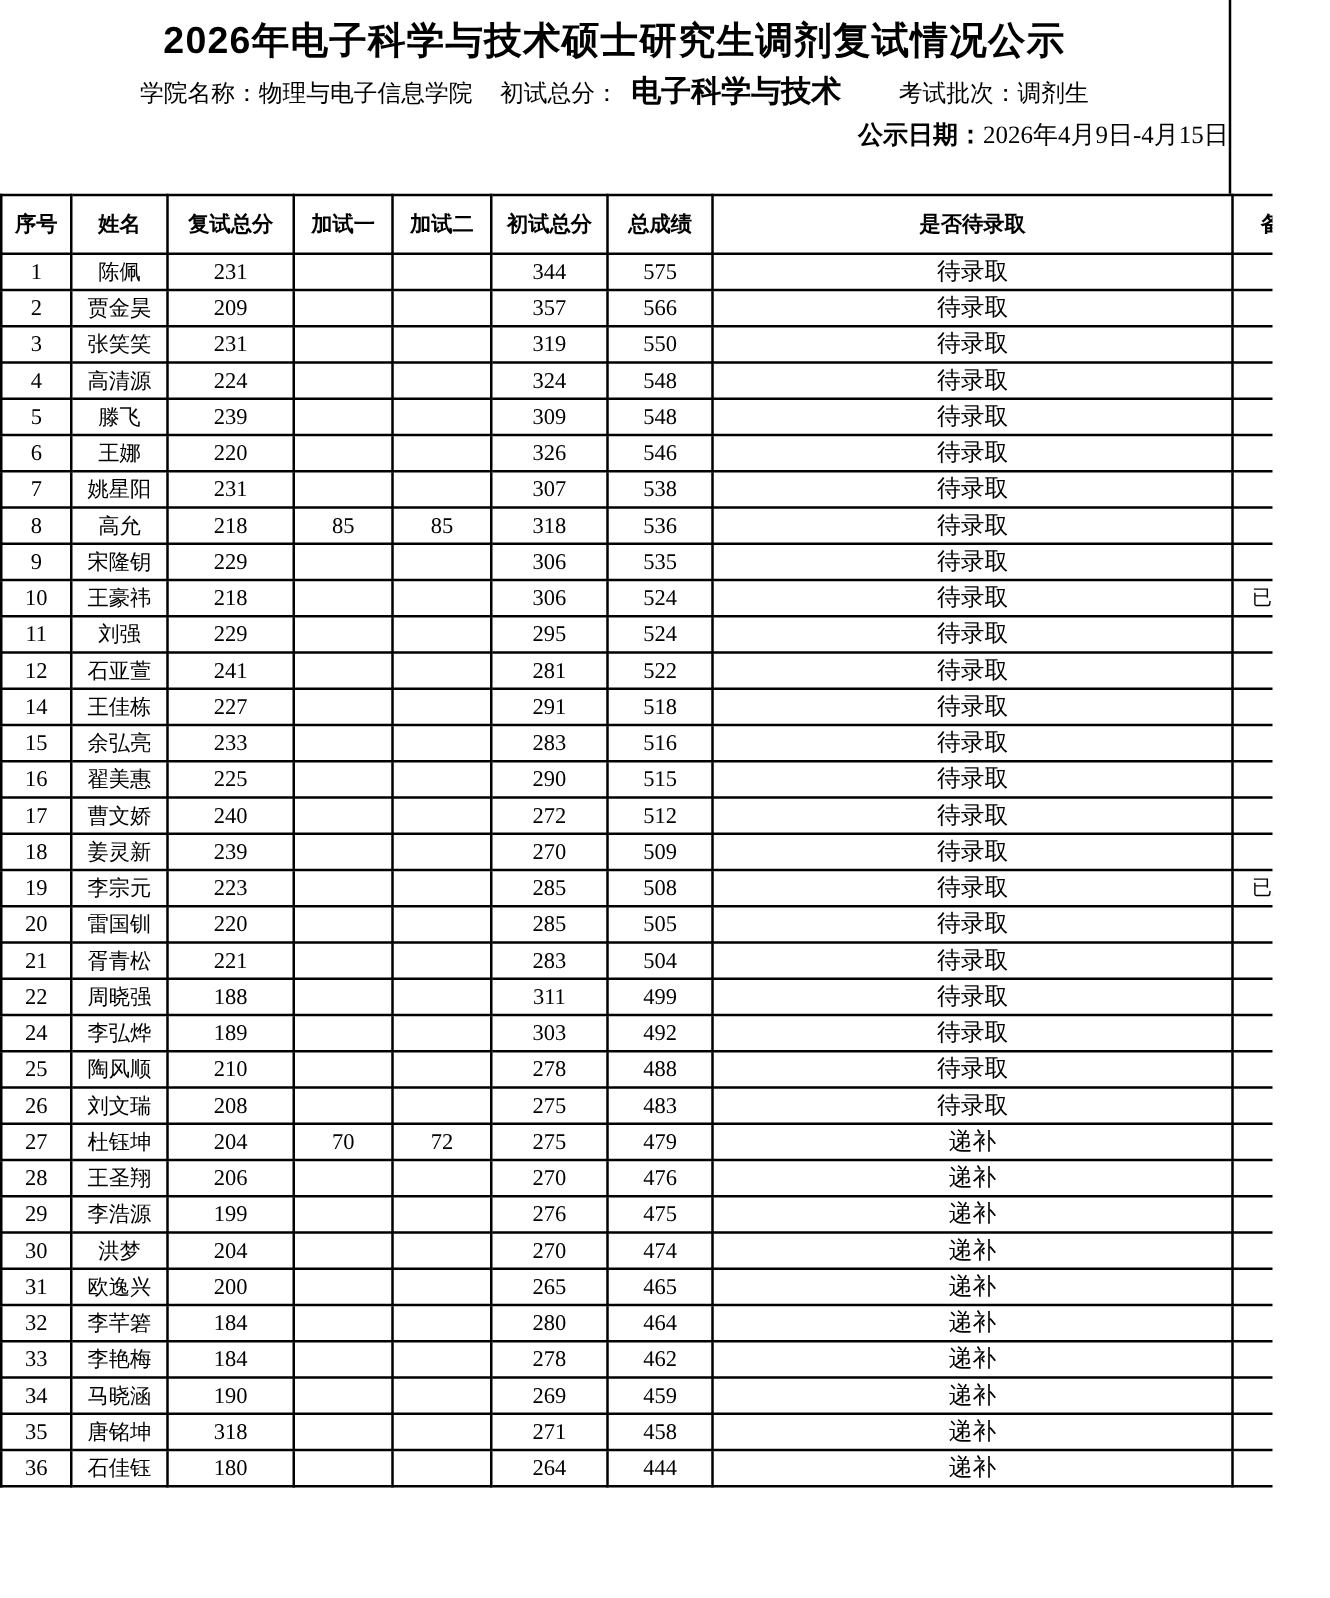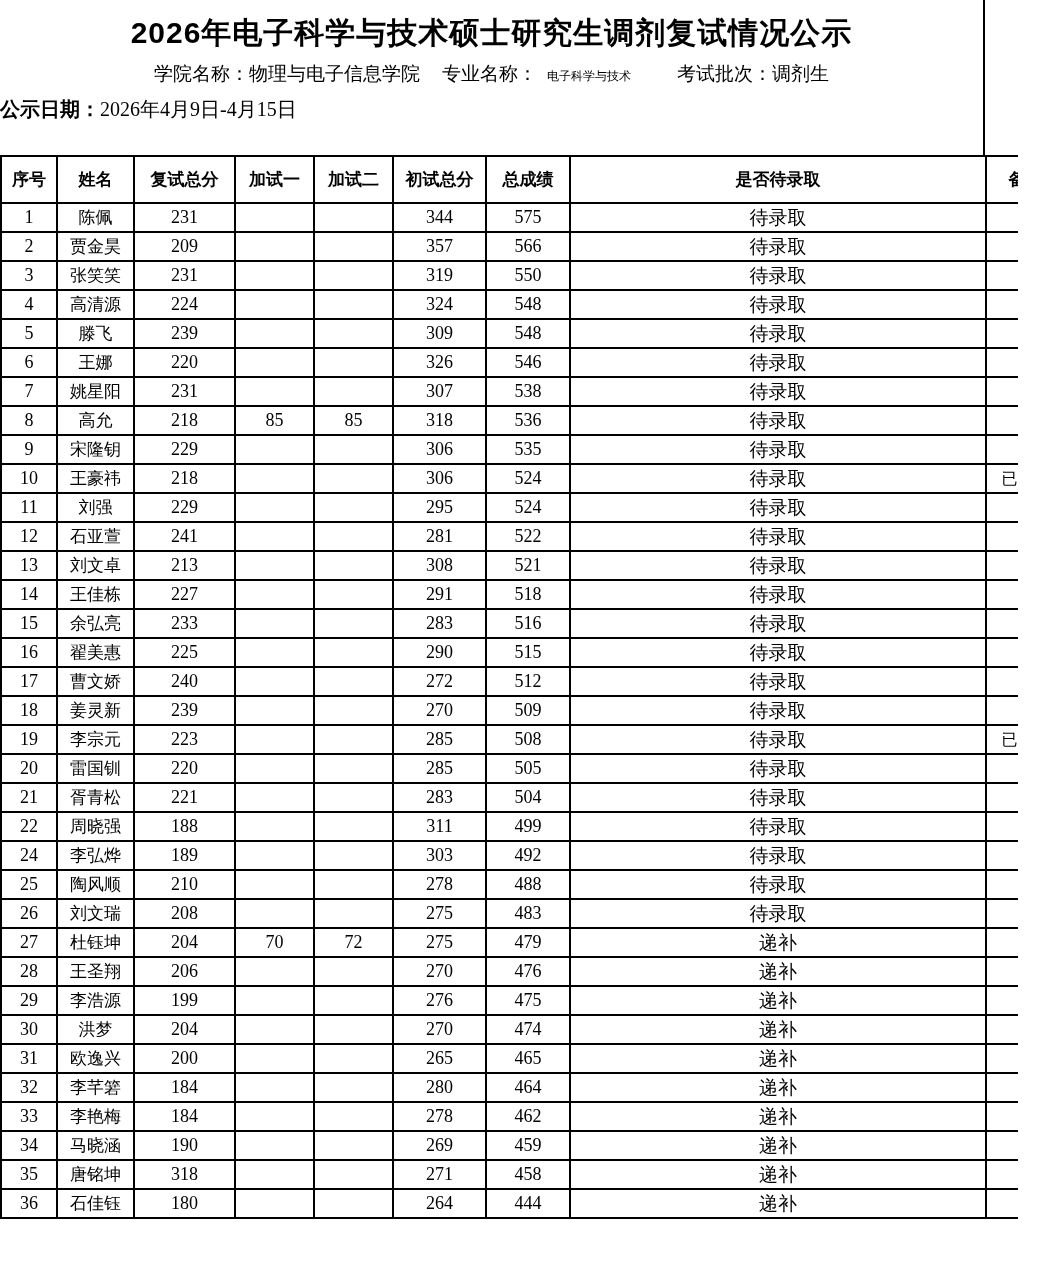--- a/index.html
+++ b/index.html
@@ -19,23 +19,23 @@
     font-weight: bold; font-size: 30px; line-height: 42px; letter-spacing: 1px;
   }
   .info-line {
     margin-top: 6px; text-align: center;
     font-family: "Liberation Sans", "DejaVu Sans", sans-serif;
     font-size: 19px; line-height: 27px; white-space: nowrap;
   }
   .info-line .gap-s { display: inline-block; width: 22px; }
   .info-line .gap-m { display: inline-block; width: 10px; }
   .info-line .gap-l { display: inline-block; width: 46px; }
-  .bold-major { font-weight: normal; font-size: 12px; }
+  .bold-major { font-weight: bold; font-size: 24px; }
   .date-line {
-    margin-top: 4px; text-align: left;
+    margin-top: 4px; text-align: right;
     font-size: 20px; line-height: 30px;
   }
   .date-label {
     font-family: "Liberation Sans", "DejaVu Sans", sans-serif;
     font-weight: bold;
   }
   
   table.results {
     border-collapse: collapse; table-layout: fixed;
     width: 1064px;
@@ -56,21 +56,21 @@
 </style>
 </head>
 <body>
 
 <div class="page">
 
   <div class="top">
     <div class="top-left">
       <h1 class="doc-title">2026年电子科学与技术硕士研究生调剂复试情况公示</h1>
       <div class="info-line">
-        <span>学院名称：</span><span>物理与电子信息学院</span><span class="gap-s"></span><span>专业名称：</span><span class="gap-m"></span><span class="bold-major">电子科学与技术</span><span class="gap-l"></span><span>考试批次：</span><span>调剂生</span>
+        <span>学院名称：</span><span>物理与电子信息学院</span><span class="gap-s"></span><span>初试总分：</span><span class="gap-m"></span><span class="bold-major">电子科学与技术</span><span class="gap-l"></span><span>考试批次：</span><span>调剂生</span>
       </div>
       <div class="date-line">
         <span class="date-label">公示日期：</span><span>2026年4月9日-4月15日</span>
       </div>
     </div>
     <div class="top-right"></div>
   </div>
 
   <table class="results">
     <colgroup>
@@ -224,31 +224,20 @@
           <td class="c1">石亚萱</td>
           <td class="c2">241</td>
           <td class="c3"></td>
           <td class="c4"></td>
           <td class="c5">281</td>
           <td class="c6">522</td>
           <td class="c7">待录取</td>
           <td class="c8"></td>
         </tr>
         <tr>
-          <td class="c0">13</td>
-          <td class="c1">刘文卓</td>
-          <td class="c2">213</td>
-          <td class="c3"></td>
-          <td class="c4"></td>
-          <td class="c5">308</td>
-          <td class="c6">521</td>
-          <td class="c7">待录取</td>
-          <td class="c8"></td>
-        </tr>
-        <tr>
           <td class="c0">14</td>
           <td class="c1">王佳栋</td>
           <td class="c2">227</td>
           <td class="c3"></td>
           <td class="c4"></td>
           <td class="c5">291</td>
           <td class="c6">518</td>
           <td class="c7">待录取</td>
           <td class="c8"></td>
         </tr>

